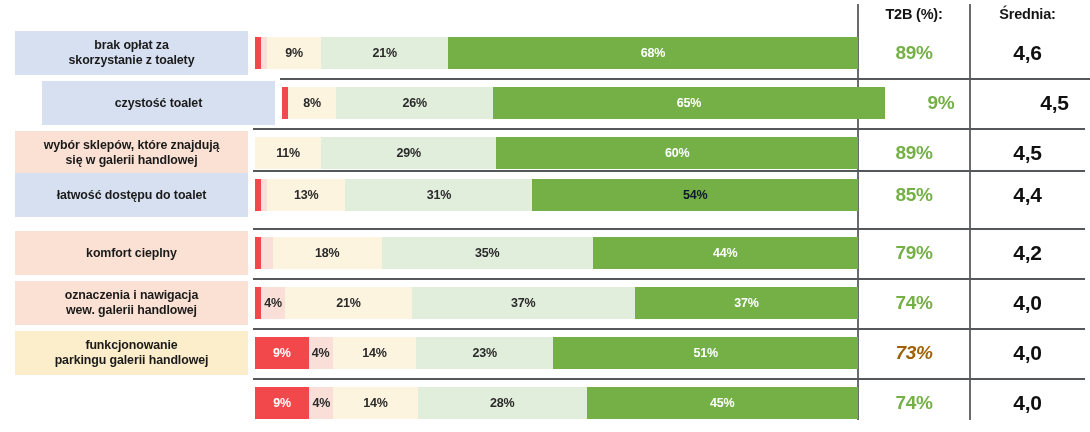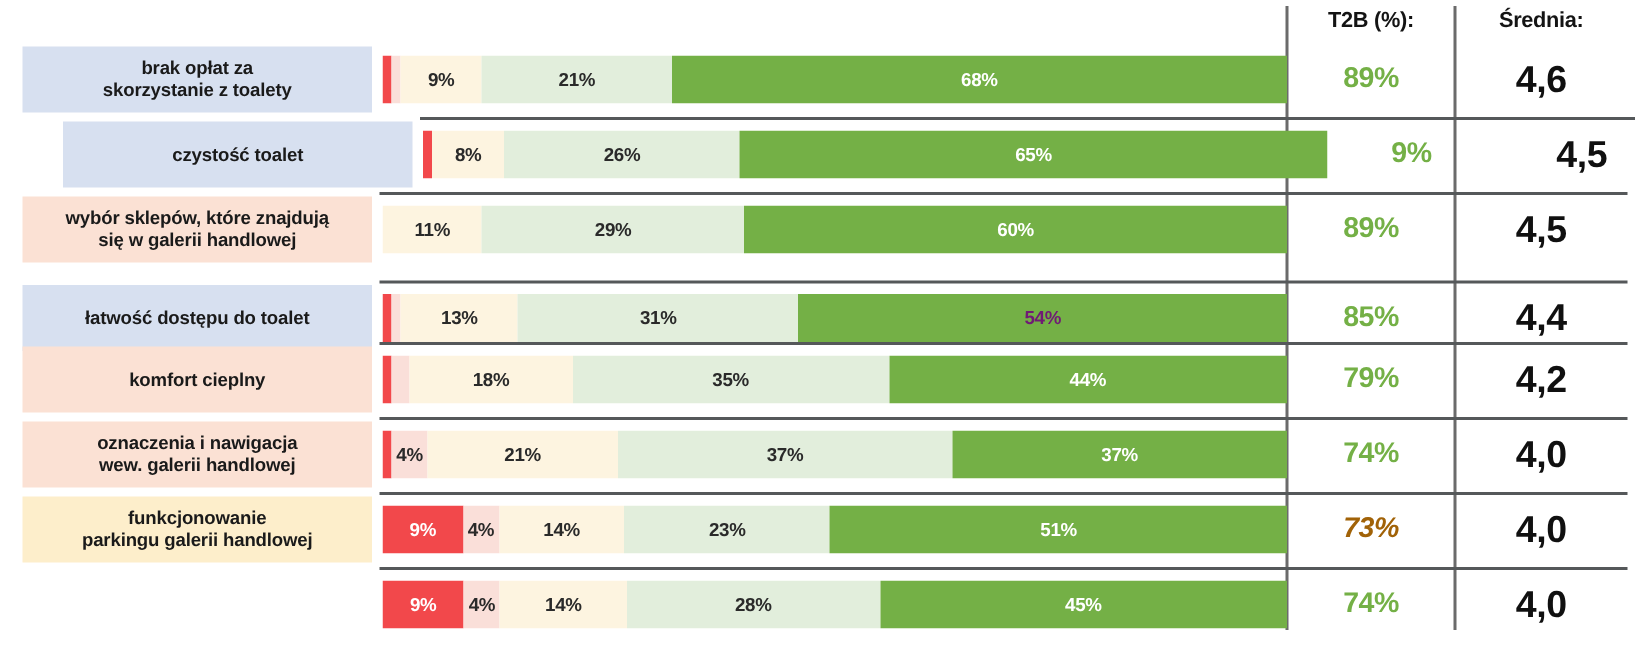--- a/index.html
+++ b/index.html
@@ -124,21 +124,21 @@
   .t2b-cell  { left: 858px; width: 112px; }
   .mean-cell { left: 970px; width: 115px; }
 
   .t2b-val {
     font-size: 19px;
     font-weight: bold;
     color: #74b046;
     letter-spacing: -0.3px;
   }
   .mean-val {
-    font-size: 25px;
+    font-size: 21px;
     font-weight: bold;
     color: #101010;
     letter-spacing: -0.3px;
   }
 </style>
 </head>
 <body>
 
 <div id="chart-root">
 
@@ -199,31 +199,31 @@
           <div class="seg" style="flex: 0 0 29%; background: rgb(226, 238, 220); color: rgb(42, 42, 42);">29%</div>
           <div class="seg" style="flex: 0 0 60%; background: rgb(116, 176, 70); color: rgb(255, 255, 255);">60%</div>
         </div>
         <div class="t2b-cell">
           <span class="t2b-val" style="color: rgb(116, 176, 70);">89%</span>
         </div>
         <div class="mean-cell">
           <span class="mean-val">4,5</span>
         </div>
       </div>
-      <div class="row" style="top: 187px; text-decoration: underline;">
+      <div class="row" style="top: 170px; text-decoration: underline;">
         <div class="row-sep" style="top: 0px;"></div>
         <div class="label-box" style="background: rgb(215, 224, 240);">
           <div class="label-text">łatwość dostępu do toalet</div>
         </div>
         <div class="bar">
           <div class="seg" style="flex: 0 0 1%; background: rgb(242, 72, 75); color: rgb(255, 255, 255);"></div>
           <div class="seg" style="flex: 0 0 1%; background: rgb(250, 223, 217); color: rgb(42, 42, 42);"></div>
           <div class="seg" style="flex: 0 0 13%; background: rgb(253, 244, 224); color: rgb(42, 42, 42);">13%</div>
           <div class="seg" style="flex: 0 0 31%; background: rgb(226, 238, 220); color: rgb(42, 42, 42);">31%</div>
-          <div class="seg" style="flex: 0 0 54%; background: rgb(116, 176, 70); color: #701a75;">54%</div>
+          <div class="seg" style="flex: 0 0 54%; background: rgb(116, 176, 70); color: #0f172a;">54%</div>
         </div>
         <div class="t2b-cell">
           <span class="t2b-val" style="color: rgb(116, 176, 70);">85%</span>
         </div>
         <div class="mean-cell">
           <span class="mean-val">4,4</span>
         </div>
       </div>
       <div class="row" style="top: 228px; border-radius: 17px;">
         <div class="row-sep" style="top: 0px;"></div>

